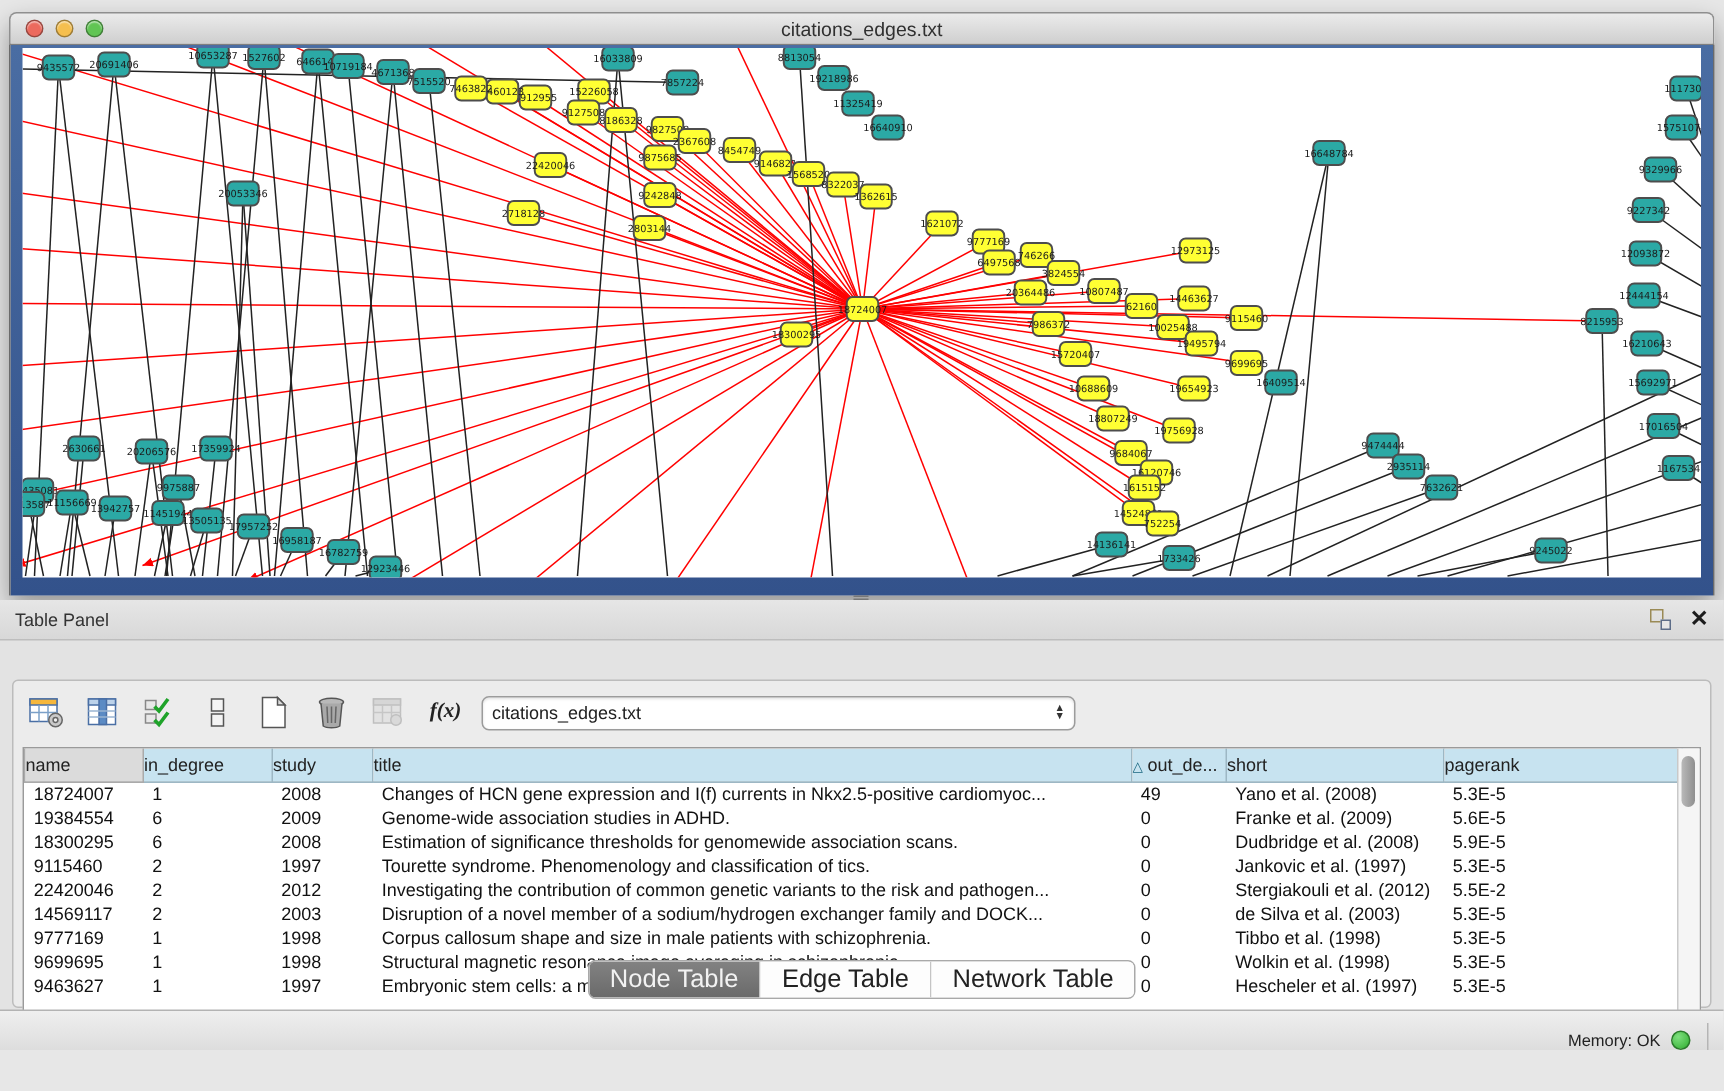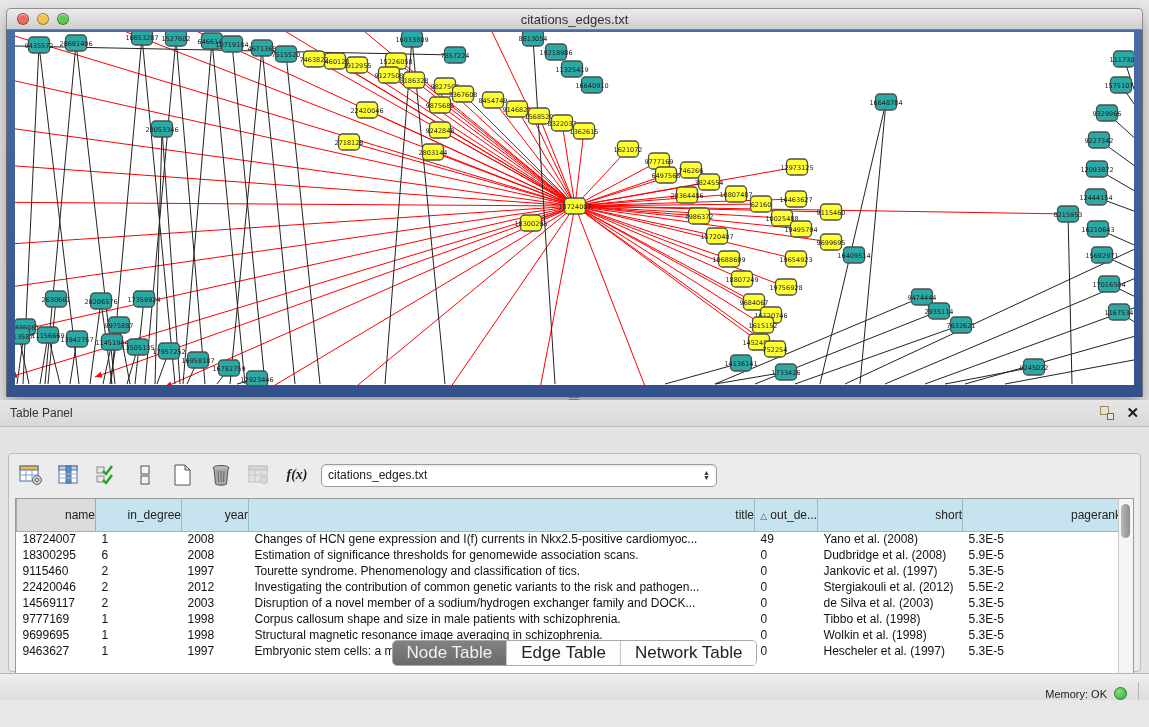--- a/index.html
+++ b/index.html
@@ -50,22 +50,22 @@
   .tb-icon { width:28px; height:26px; display:flex; align-items:center; justify-content:center; }
   .fx { font-family:"Liberation Serif",serif; font-style:italic; font-weight:bold; font-size:14px; color:#222; }
   .combo { width:396px; height:23px; background:#fff; border:1px solid #9c9c9c; border-radius:5px;
     display:flex; align-items:center; padding:0 6px; font-size:12px; color:#222;
     box-shadow:inset 0 1px 2px rgba(0,0,0,.12); }
   .combo .arrows { margin-left:auto; display:flex; flex-direction:column; line-height:5px; font-size:7px; color:#333; }
 
   .grid-wrap { position:absolute; left:6px; right:6px; top:44px; height:188px; background:#fff;
     border:1px solid #9a9a9a; }
   table.node-table { border-collapse:collapse; table-layout:fixed; width:1105px; font-size:12px; }
-  .node-table th { height:32px; background:#c7e3f0; border:1px solid #9db7c4; border-top:none;
-    font-weight:normal; color:#222; text-align:right; overflow:hidden; white-space:nowrap; }
+  .node-table th { height:22px; background:#c7e3f0; border:1px solid #9db7c4; border-top:none;
+    font-weight:normal; color:#222; text-align:left; overflow:hidden; white-space:nowrap; }
   .node-table th:first-child { background:#dbdbdb; border-color:#aaa; }
   .node-table td { height:16px; padding:0 0 0 6px; color:#111; overflow:hidden; white-space:nowrap; }
   .sort-tri { display:inline-block; font-size:9px; color:#1a667f; margin-right:3px; }
   .vscroll { position:absolute; right:0; top:0; bottom:0; width:15px; background:#f5f5f5; border-left:1px solid #c9c9c9; }
   .vscroll .thumb { position:absolute; left:2px; top:5px; width:9px; height:34px; border-radius:5px;
     background:linear-gradient(90deg,#b9b9b9,#8f8f8f); }
 
   .tabs-row { position:absolute; left:0; right:0; bottom:5px; display:flex; justify-content:center; }
   .seg { display:flex; border:1px solid #a9a9a9; border-radius:5px; overflow:hidden;
     background:#fdfdfd; box-shadow:0 1px 1px rgba(255,255,255,.8); }
@@ -707,36 +707,45 @@
             <col style="width:67px">
           <col style="width:506px">
             <col style="width:63px">
             <col style="width:145px">
             <col style="width:159px">
         </colgroup>
         <thead>
           <tr>
             <th><span>name</span></th>
             <th><span>in_degree</span></th>
-            <th><span>year</span></th>
+            <th><span>study</span></th>
             <th><span>title</span></th>
             <th><span class="sort-tri">△</span><span>out_de...</span></th>
             <th><span>short</span></th>
             <th><span>pagerank</span></th>
           </tr>
         </thead>
         <tbody>
             <tr>
               <td>18724007</td>
               <td>1</td>
               <td>2008</td>
               <td>Changes of HCN gene expression and I(f) currents in Nkx2.5-positive cardiomyoc...</td>
               <td>49</td>
               <td>Yano et al. (2008)</td>
               <td>5.3E-5</td>
+            </tr>
+            <tr>
+              <td>19384554</td>
+              <td>6</td>
+              <td>2009</td>
+              <td>Genome-wide association studies in ADHD.</td>
+              <td>0</td>
+              <td>Franke et al. (2009)</td>
+              <td>5.6E-5</td>
             </tr>
             <tr>
               <td>18300295</td>
               <td>6</td>
               <td>2008</td>
               <td>Estimation of significance thresholds for genomewide association scans.</td>
               <td>0</td>
               <td>Dudbridge et al. (2008)</td>
               <td>5.9E-5</td>
             </tr>

